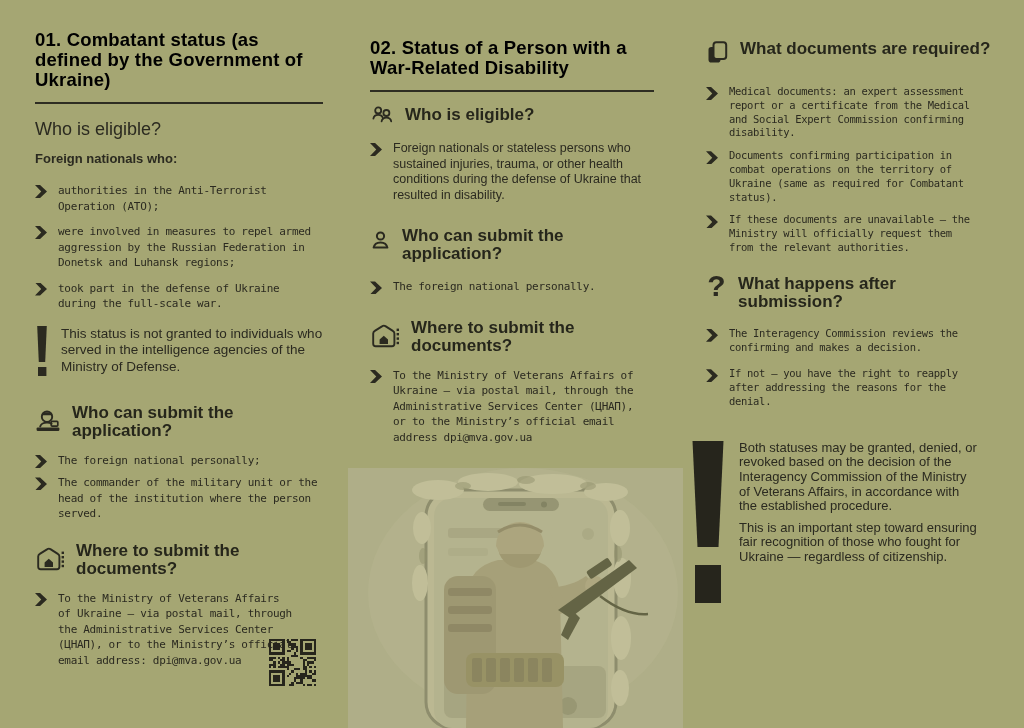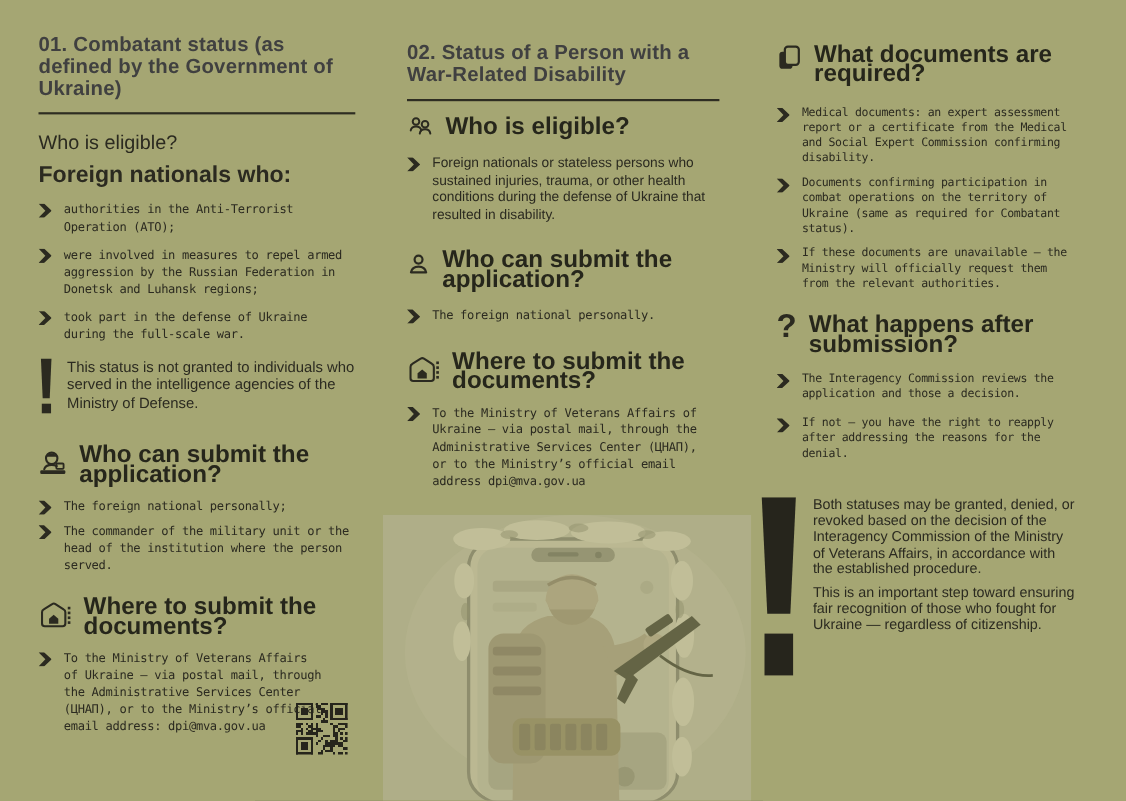--- a/index.html
+++ b/index.html
@@ -3,39 +3,39 @@
 <meta charset="utf-8">
 <style>
   html,body{margin:0;padding:0;background:#8e8f66;}
   .page{position:relative;width:1024px;height:728px;background:#a5a673;overflow:hidden;
         font-family:"Liberation Sans",sans-serif;color:#2b2a20;}
   .col{position:absolute;}
   .col1{left:35px;top:30px;width:288px;}
   .col2{left:370px;top:38px;width:284px;}
   .col3{left:706px;top:40px;width:288px;}
 
-  h1{font-size:18.5px;line-height:20px;font-weight:700;letter-spacing:.2px;margin:0 0 12px;color:#404040;}
+  h1{font-size:18.5px;line-height:20px;font-weight:700;letter-spacing:.2px;margin:0 0 12px;color:#000000;}
   .rule{border:none;border-top:2px solid #2e2d22;margin:0 0 14px;}
   .sub{font-size:18px;line-height:22px;font-weight:400;margin:0 0 8px;}
-  .intro{font-size:21px;line-height:21px;font-weight:700;margin:0 0 14px;}
+  .intro{font-size:13px;line-height:21px;font-weight:700;margin:0 0 14px;}
 
   ul{list-style:none;margin:0;padding:0;}
   li.b{display:flex;gap:11px;margin:0 0 10px;}
   .chev{flex:0 0 12px;width:12px;height:13px;margin-top:2px;background:#2b2a20;
         clip-path:polygon(0% 0%,42% 0%,100% 50%,42% 100%,0% 100%,52% 50%);}
   .mono{font-family:"DejaVu Sans Mono",monospace;font-size:11px;line-height:15.5px;letter-spacing:-.3px;}
   .mono3{font-family:"DejaVu Sans Mono",monospace;font-size:10.5px;line-height:13.8px;letter-spacing:-.3px;}
   .w240{max-width:240px;}
   .w252{max-width:252px;}
 
   .warn{display:flex;gap:12px;margin:14px 0 28px;}
   .warn-text{font-size:13.5px;line-height:16.8px;font-weight:400;max-width:266px;}
 
   .h2row{display:flex;gap:11px;align-items:flex-start;margin:0 0 13px;}
-  .h2row h2{font-size:22px;line-height:18px;font-weight:700;margin:0;color:#26261b;}
+  .h2row h2{font-size:17px;line-height:18px;font-weight:700;margin:0;color:#26261b;}
   .icon{flex:0 0 auto;display:block;}
 
   .sans-b{font-size:12.5px;line-height:15.6px;font-weight:500;max-width:252px;}
 
   .mb6{margin-bottom:6px!important;}  .mb7{margin-bottom:7px!important;}
   .mb9{margin-bottom:9px!important;}  .mb13{margin-bottom:13px!important;}
   .mb16{margin-bottom:16px!important;}.mb20{margin-bottom:20px!important;}.mb24{margin-bottom:24px!important;}.mb32{margin-bottom:32px!important;}
   .mt4{margin-top:4px;}
 
   .qr{position:absolute;left:269px;top:639px;width:47px;height:47px;}
@@ -407,21 +407,21 @@
     </ul>
 
     <div class="h2row mb16">
       <div class="qmark">?</div>
       <h2>What happens after submission?</h2>
     </div>
 
     <ul class="mb32">
       <li class="b mb13">
         <span class="chev"></span>
-        <span class="mono3 w252">The Interagency Commission reviews the application and those a decision.</span>
+        <span class="mono3 w252">The Interagency Commission reviews the confirming and makes a decision.</span>
       </li>
       <li class="b">
         <span class="chev"></span>
         <span class="mono3 w252">If not – you have the right to reapply after addressing the reasons for the denial.</span>
       </li>
     </ul>
 
     <div class="note">
       <svg class="icon" width="36" height="163" viewBox="0 0 36 163">
         <path d="M2.5 0 H33.5 L28.5 106 H7.5 Z" fill="#26251c"></path>

